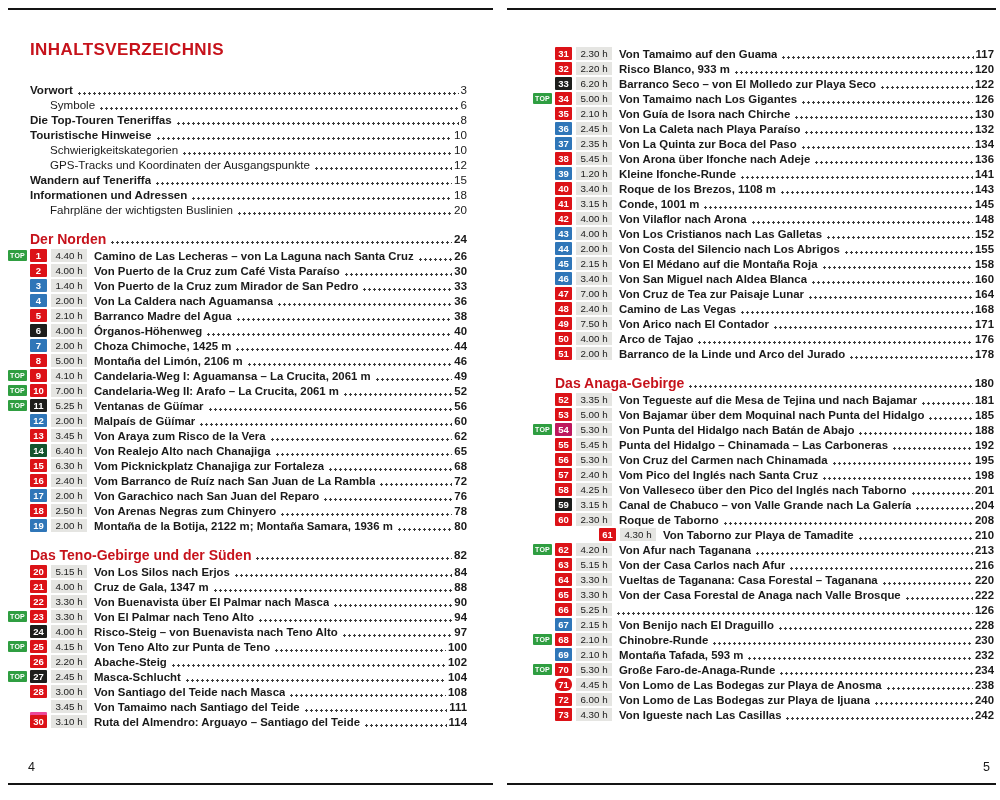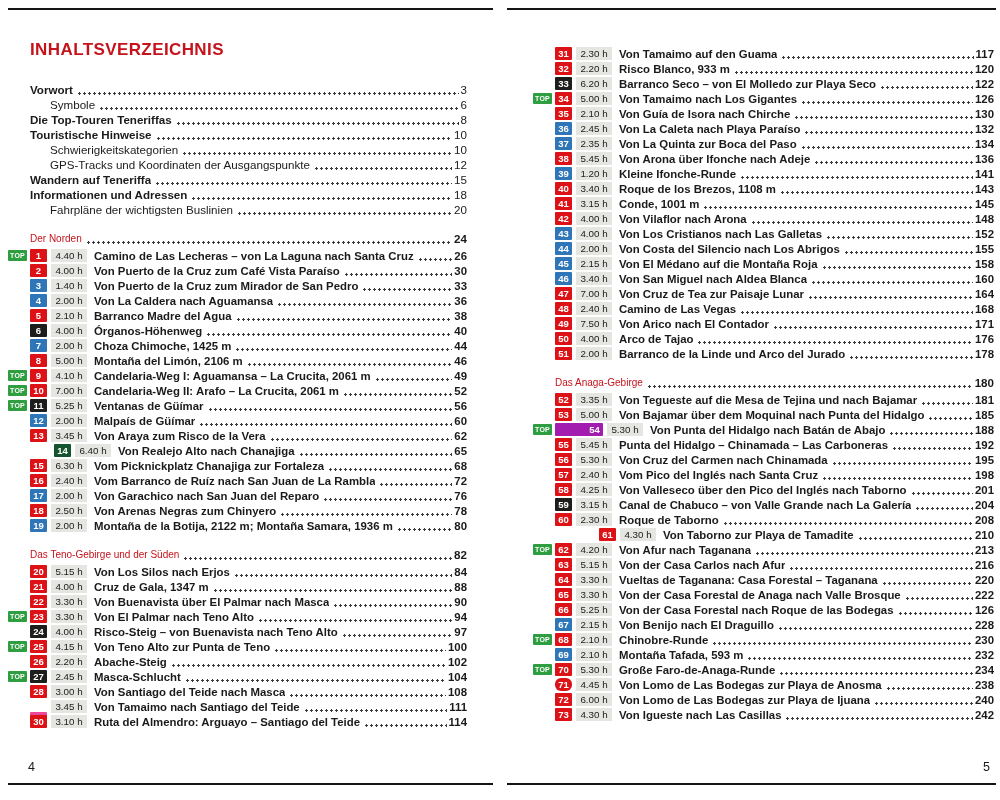--- a/index.html
+++ b/index.html
@@ -41,21 +41,21 @@
 
   
   .fm-row { display: flex; align-items: center; height: 15px; padding-left: 22px; font-size: 11.6px; }
   .fm-row.indent { padding-left: 42px; }
   .fm-row.bold .fm-label { font-weight: bold; }
   .fm-label { white-space: nowrap; overflow: hidden; }
   .fm-page { flex: none; }
 
   
   .section-row { display: flex; align-items: center; height: 15px; padding-left: 22px; margin-top: 14px; margin-bottom: 2px; }
-  .section-heading { font-size: 10px; font-weight: normal; color: var(--c-heading_red, #c6121b); white-space: nowrap; }
+  .section-heading { font-size: 14px; font-weight: bold; color: var(--c-heading_red, #c6121b); white-space: nowrap; }
   .section-page { flex: none; font-size: 11.6px; font-weight: bold; }
 
   
   .tour-row { display: flex; align-items: center; height: 15px; }
   .slot-top { flex: none; width: 22px; display: flex; align-items: center; }
   .top-badge {
     width: 19px; height: 11px;
     display: flex; align-items: center; justify-content: center;
     background: var(--c-top_green, #2f9e41);
     color: #fff; font-size: 7px; font-weight: bold; letter-spacing: 0.2px;
@@ -271,21 +271,21 @@
     <span class="num-box" style="background: rgb(220, 18, 23);">13</span>
     <span class="time-box">3.45 h</span>
     <span class="tour-title">Von Araya zum Risco de la Vera</span>
     <span class="leader"></span>
     <span class="row-page">62</span>
   </div>
           <div class="tour-row">
     <span class="slot-top">
       <span class="top-badge hidden"></span>
     </span>
-    <span class="num-box" style="background: #14532d; margin-left: 24px;">14</span>
+    <span class="num-box" style="background: #14532d;">14</span>
     <span class="time-box">6.40 h</span>
     <span class="tour-title">Von Realejo Alto nach Chanajiga</span>
     <span class="leader"></span>
     <span class="row-page">65</span>
   </div>
           <div class="tour-row">
     <span class="slot-top">
       <span class="top-badge hidden"></span>
     </span>
     <span class="num-box" style="background: rgb(220, 18, 23);">15</span>
@@ -691,21 +691,21 @@
     <span class="num-box" style="background: rgb(220, 18, 23);">53</span>
     <span class="time-box">5.00 h</span>
     <span class="tour-title">Von Bajamar über dem Moquinal nach Punta del Hidalgo</span>
     <span class="leader"></span>
     <span class="row-page">185</span>
   </div>
           <div class="tour-row">
     <span class="slot-top">
       <span class="top-badge">TOP</span>
     </span>
-    <span class="num-box" style="background: #a21caf; padding-left: 31px;">54</span>
+    <span class="num-box" style="background: #be185d;">54</span>
     <span class="time-box">5.30 h</span>
     <span class="tour-title">Von Punta del Hidalgo nach Batán de Abajo</span>
     <span class="leader"></span>
     <span class="row-page">188</span>
   </div>
           <div class="tour-row">
     <span class="slot-top">
       <span class="top-badge hidden"></span>
     </span>
     <span class="num-box" style="background: rgb(220, 18, 23);">55</span>
@@ -813,21 +813,20 @@
     <span class="tour-title">Von der Casa Forestal de Anaga nach Valle Brosque</span>
     <span class="leader"></span>
     <span class="row-page">222</span>
   </div>
           <div class="tour-row">
     <span class="slot-top">
       <span class="top-badge hidden"></span>
     </span>
     <span class="num-box" style="background: rgb(220, 18, 23);">66</span>
     <span class="time-box">5.25 h</span>
-    <span class="tour-title">Von der Casa Forestal nach Roque de las Bodegas</span>
     <span class="leader"></span>
     <span class="row-page">126</span>
   </div>
           <div class="tour-row">
     <span class="slot-top">
       <span class="top-badge hidden"></span>
     </span>
     <span class="num-box" style="background: rgb(47, 118, 184);">67</span>
     <span class="time-box">2.15 h</span>
     <span class="tour-title">Von Benijo nach El Draguillo</span>

